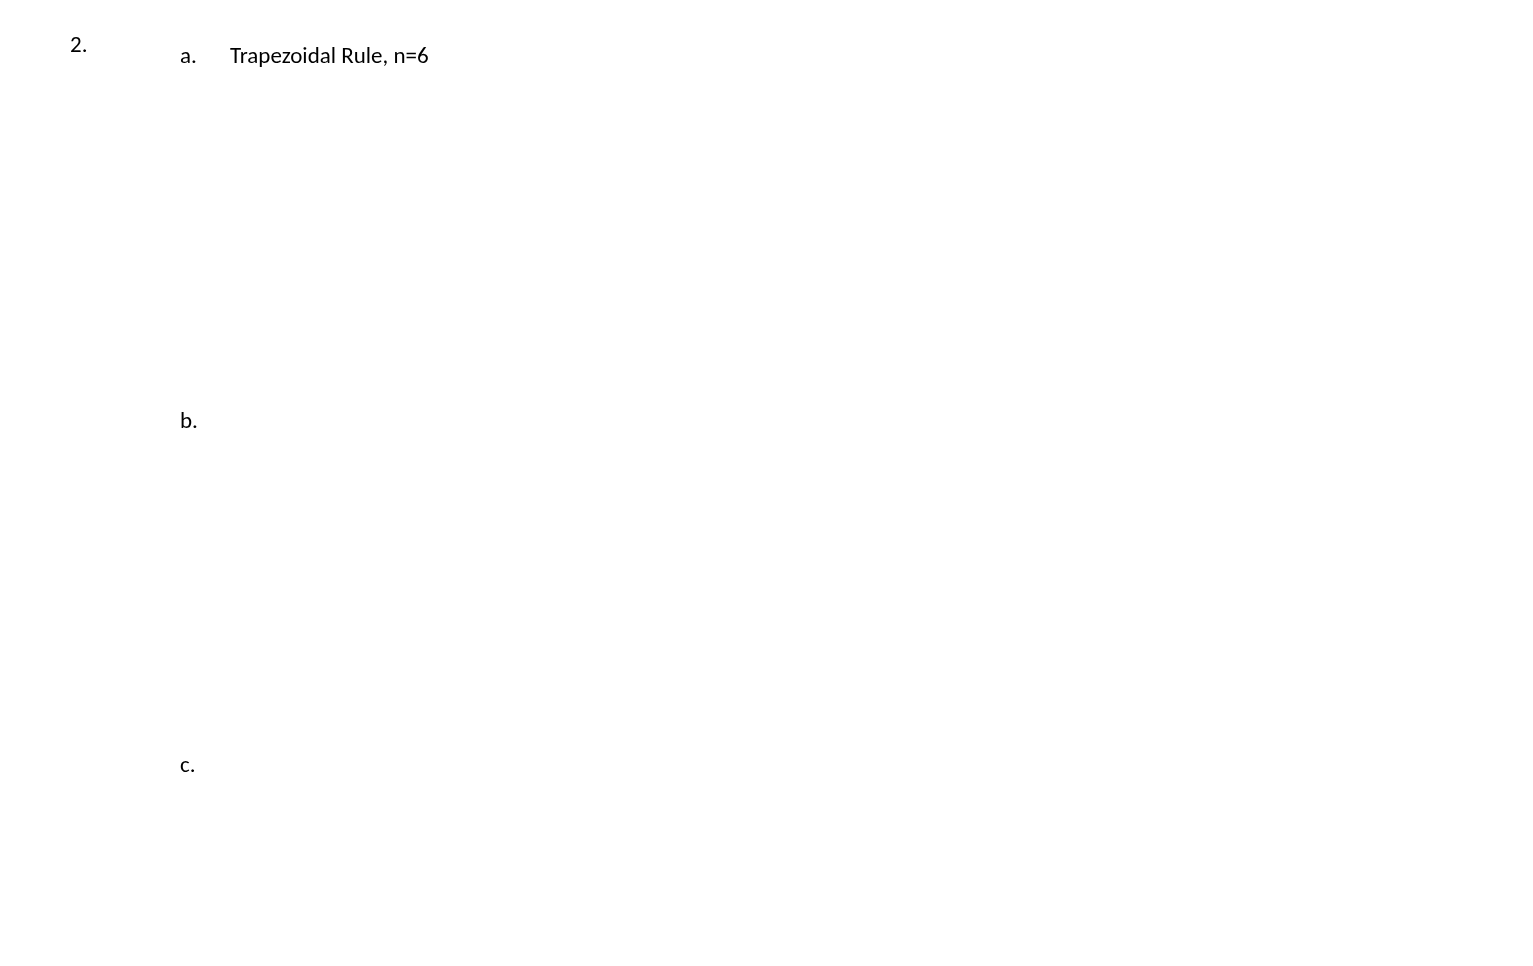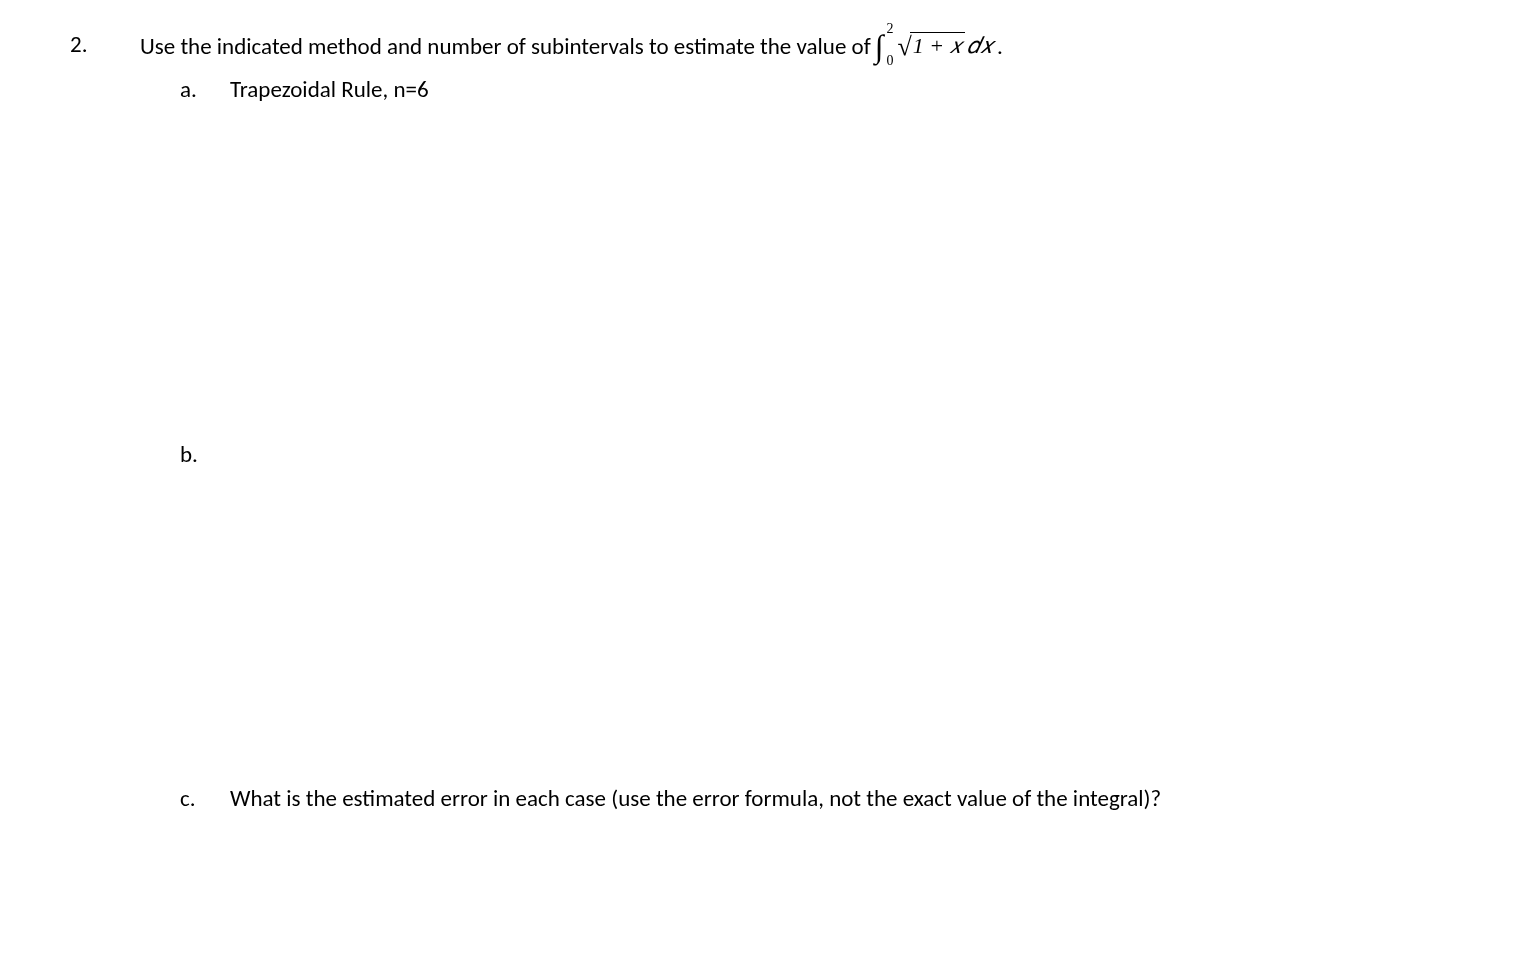--- a/index.html
+++ b/index.html
@@ -103,44 +103,27 @@
       font-family: "Cambria Math", "Times New Roman", serif;
       margin-left: 2px;
     }
   </style>
 </head>
 <body>
 
 <div class="problem-wrapper">
   <div class="problem-number">2.</div>
   <div class="problem-body">
-    <div class="problem-statement">
-      <span>Use the indicated method and number of subintervals to estimate the value of </span>
-      <span class="math-integral">
-        <span class="integral-sign">
-          ∫
-          <span class="integral-upper">2</span>
-          <span class="integral-lower">0</span>
-        </span>
-        <span class="sqrt-wrap">
-          <span class="sqrt-sign">√</span>
-          <span class="sqrt-content">1 + 𝑥</span>
-        </span>
-        <span class="dx">𝑑𝑥</span>
-      </span>
-      <span>.</span>
-    </div>
 
     <div class="subpart">
       <span class="subpart-label">a.</span>
       <span class="subpart-text">Trapezoidal Rule, n=6</span>
     </div>
 
     <div class="subpart subpart-b">
       <span class="subpart-label">b.</span>
     </div>
 
     <div class="subpart subpart-c">
       <span class="subpart-label">c.</span>
-      <span class="subpart-text">What is the estimated error in each case (use the error formula, not the exact value of the integral)?</span>
     </div>
   </div>
 </div>
 
 </body></html>

